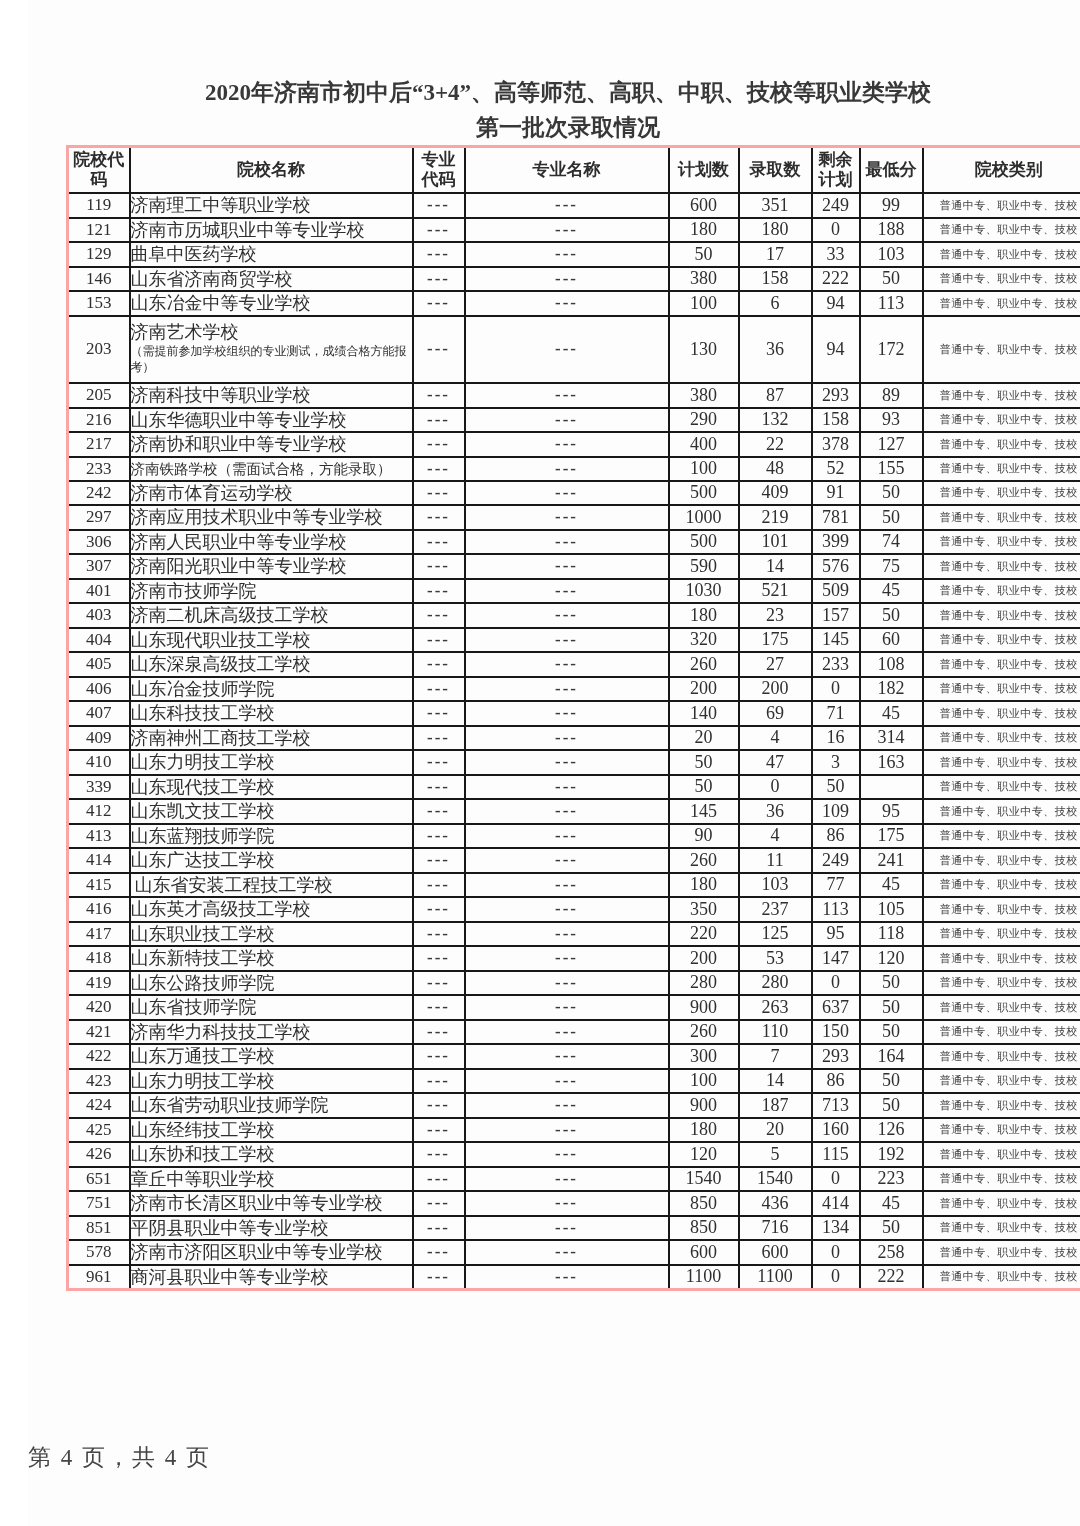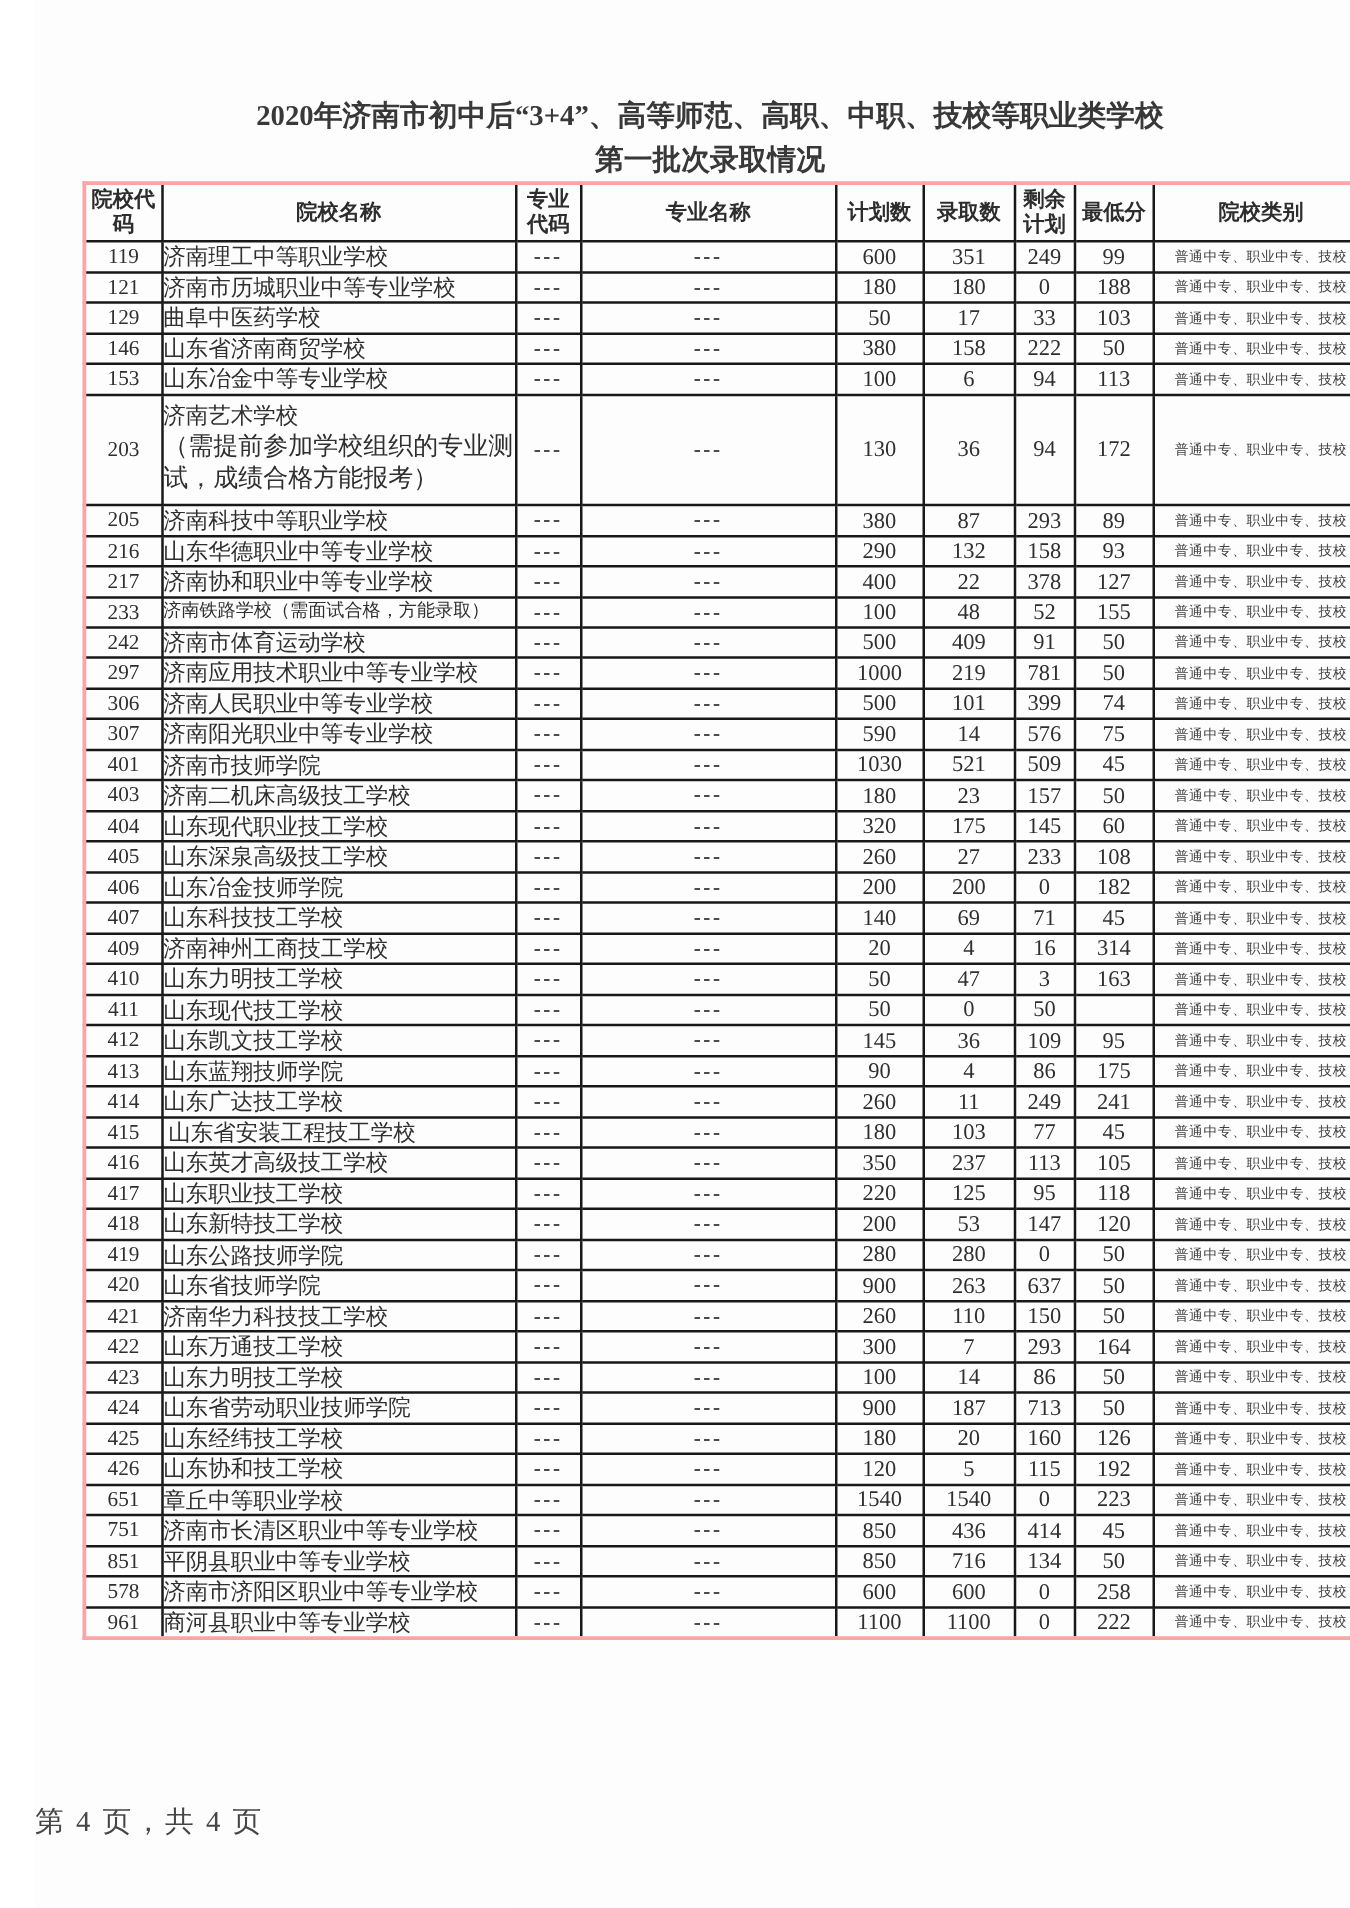--- a/index.html
+++ b/index.html
@@ -56,21 +56,21 @@
   }
   tbody td { height: 22px; vertical-align: middle; }
   td.code   { text-align: center; font-size: 17px; }
   td.name   { text-align: left; padding: 0 2px 0 5px; font-size: 18px; }
   td.dash   { text-align: center; font-size: 17px; font-weight: bold; letter-spacing: 2px; color: #3a3a3a; }
   td.num    { text-align: center; font-size: 18px; }
   td.cat    { text-align: center; font-size: 11px; color: #404040; letter-spacing: 0.5px; }
   .school-name { line-height: 1.25; white-space: nowrap; }
   .school-name.small { font-size: 14.5px; }
   .school-name.indent { padding-left: 4px; }
-  .school-note { font-size: 20px; line-height: 1.3; white-space: normal; padding: 1px 0 3px 0; }
+  .school-note { font-size: 12px; line-height: 1.3; white-space: normal; padding: 1px 0 3px 0; }
   tr.tall td { padding-top: 4px; padding-bottom: 4px; }
   tr.tall td.name { vertical-align: middle; }
   .footer {
     position: absolute;
     top: 1442px;
     left: 0;
     width: 100%;
     text-align: left;
     font-size: 23px;
     letter-spacing: 2px;
@@ -394,21 +394,21 @@
     </td>
     <td class="dash">---</td>
     <td class="dash">---</td>
     <td class="num">50</td>
     <td class="num">47</td>
     <td class="num">3</td>
     <td class="num">163</td>
     <td class="cat">普通中专、职业中专、技校</td>
   </tr>
         <tr>
-    <td class="code">411</td>
+    <td class="code">339</td>
     <td class="name">
       <div class="school-name">山东现代技工学校</div>
     </td>
     <td class="dash">---</td>
     <td class="dash">---</td>
     <td class="num">50</td>
     <td class="num">0</td>
     <td class="num">50</td>
     <td class="num"></td>
     <td class="cat">普通中专、职业中专、技校</td>

